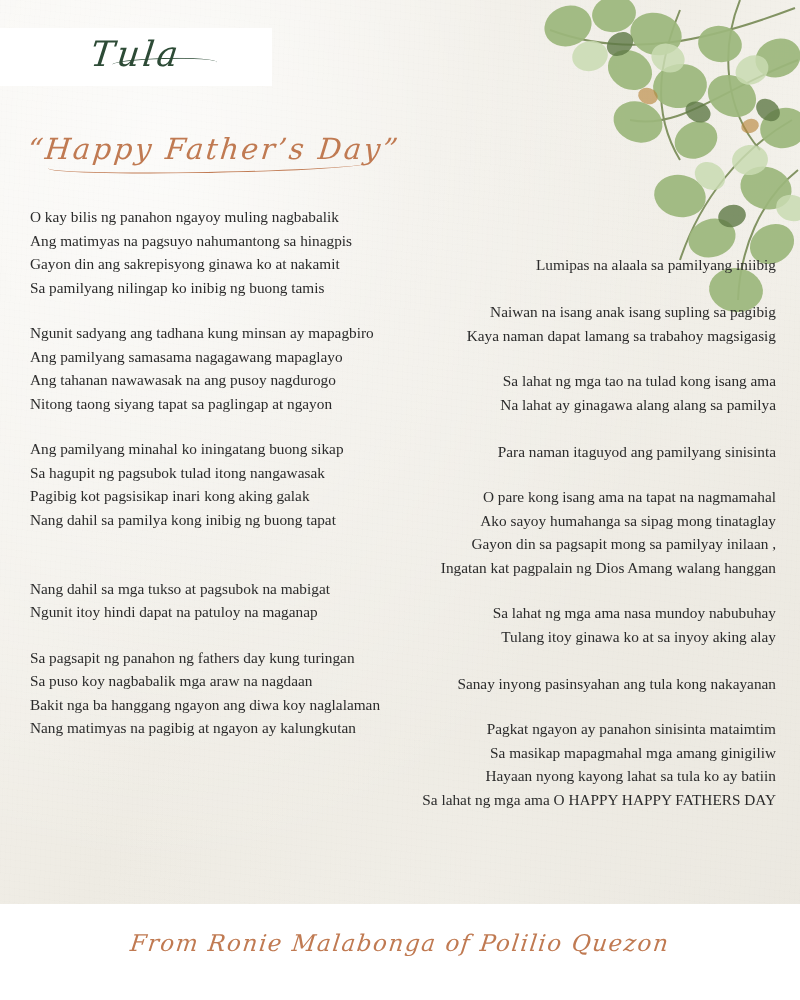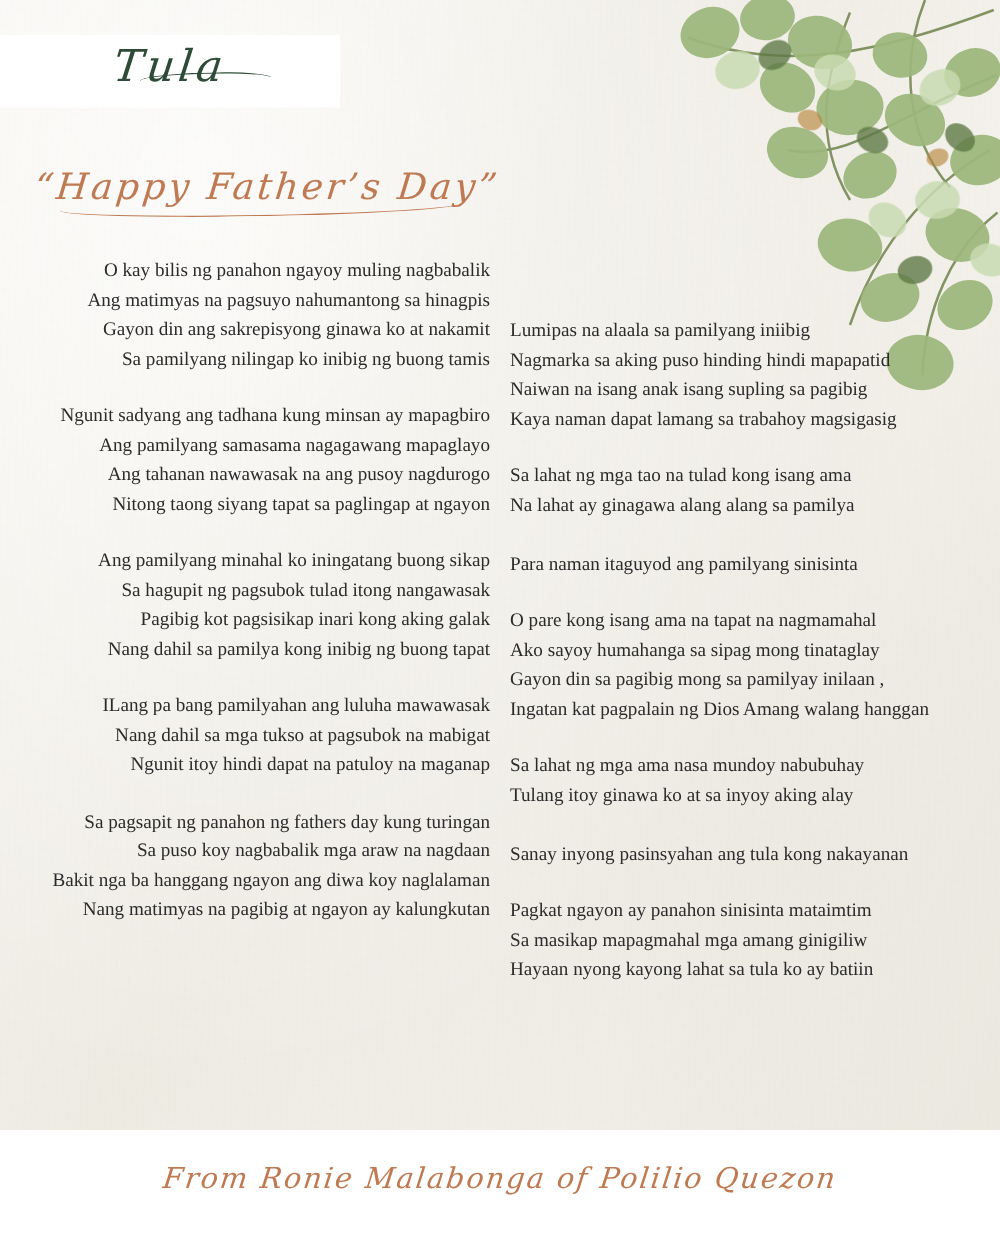--- a/index.html
+++ b/index.html
@@ -99,22 +99,22 @@
     height: 690px;
   }
   .col {
     position: absolute;
     top: 0;
     font-family: "Liberation Serif", serif;
     font-size: 15.3px;
     line-height: 23.5px;
     color: #2b2b2b;
   }
-  .col-left  { left: 30px;  width: 362px; text-align: right; }
-  .col-right { left: 408px; width: 368px; padding-top: 48px; }
+  .col-left  { left: 30px;  width: 362px; }
+  .col-right { left: 408px; width: 368px; padding-top: 48px; text-align: right; }
 
   .stanza { margin: 0 0 22px 0; }
   .stanza:last-child { margin-bottom: 0; }
   .line { white-space: normal; }
 
   
   .footer-band {
     position: absolute;
     left: 0;
     bottom: 0;
@@ -243,59 +243,60 @@
       <span class="line">Ang tahanan nawawasak na ang pusoy nagdurogo</span><br>
       <span class="line">Nitong taong siyang tapat sa paglingap at ngayon</span>
     </p>
     <p class="stanza">
       <span class="line">Ang pamilyang minahal ko iningatang buong sikap</span><br>
       <span class="line">Sa hagupit ng pagsubok tulad itong nangawasak</span><br>
       <span class="line">Pagibig kot pagsisikap inari kong aking galak</span><br>
       <span class="line">Nang dahil sa pamilya kong inibig ng buong tapat</span>
     </p>
     <p class="stanza">
-      <span class="line">ILang pa bang pamilyahan ang luluha mawawasak</span><br>
+      <br>
       <span class="line">Nang dahil sa mga tukso at pagsubok na mabigat</span><br>
       <span class="line">Ngunit itoy hindi dapat na patuloy na maganap</span><br>
     </p>
     <p class="stanza">
       <span class="line">Sa pagsapit ng panahon ng fathers day kung turingan</span><br>
       <span class="line">Sa puso koy nagbabalik mga araw na nagdaan</span><br>
       <span class="line">Bakit nga ba hanggang ngayon ang diwa koy naglalaman</span><br>
       <span class="line">Nang matimyas na pagibig at ngayon ay kalungkutan</span>
     </p>
   </div>
 
   <div class="col col-right">
     <p class="stanza">
       <span class="line">Lumipas na alaala sa pamilyang iniibig</span><br>
-      <span class="line">Nagmarka sa aking puso hinding hindi mapapatid</span><br>
+      <br>
       <span class="line">Naiwan na isang anak isang supling sa pagibig</span><br>
       <span class="line">Kaya naman dapat lamang sa trabahoy magsigasig</span>
     </p>
     <p class="stanza">
       <span class="line">Sa lahat ng mga tao na tulad kong isang ama</span><br>
       <span class="line">Na lahat ay ginagawa alang alang sa pamilya</span><br>
       <br>
       <span class="line">Para naman itaguyod ang pamilyang sinisinta</span>
     </p>
     <p class="stanza">
       <span class="line">O pare kong isang ama na tapat na nagmamahal</span><br>
       <span class="line">Ako sayoy humahanga sa sipag mong tinataglay</span><br>
-      <span class="line">Gayon din sa pagibig mong sa pamilyay inilaan ,</span><br>
+      <span class="line">Gayon din sa pagsapit mong sa pamilyay inilaan ,</span><br>
       <span class="line">Ingatan kat pagpalain ng Dios Amang walang hanggan</span>
     </p>
     <p class="stanza">
       <span class="line">Sa lahat ng mga ama nasa mundoy nabubuhay</span><br>
       <span class="line">Tulang itoy ginawa ko at sa inyoy aking alay</span><br>
       <br>
       <span class="line">Sanay inyong pasinsyahan ang tula kong nakayanan</span>
     </p>
     <p class="stanza">
       <span class="line">Pagkat ngayon ay panahon sinisinta mataimtim</span><br>
       <span class="line">Sa masikap mapagmahal mga amang ginigiliw</span><br>
       <span class="line">Hayaan nyong kayong lahat sa tula ko ay batiin</span><br>
+      <span class="line">Sa lahat ng mga ama O HAPPY HAPPY FATHERS DAY</span>
     </p>
   </div>
 </div>
 
 <div class="footer-band"></div>
 <div class="footer-text">From Ronie Malabonga of Polilio Quezon</div>
 
 </body></html>

